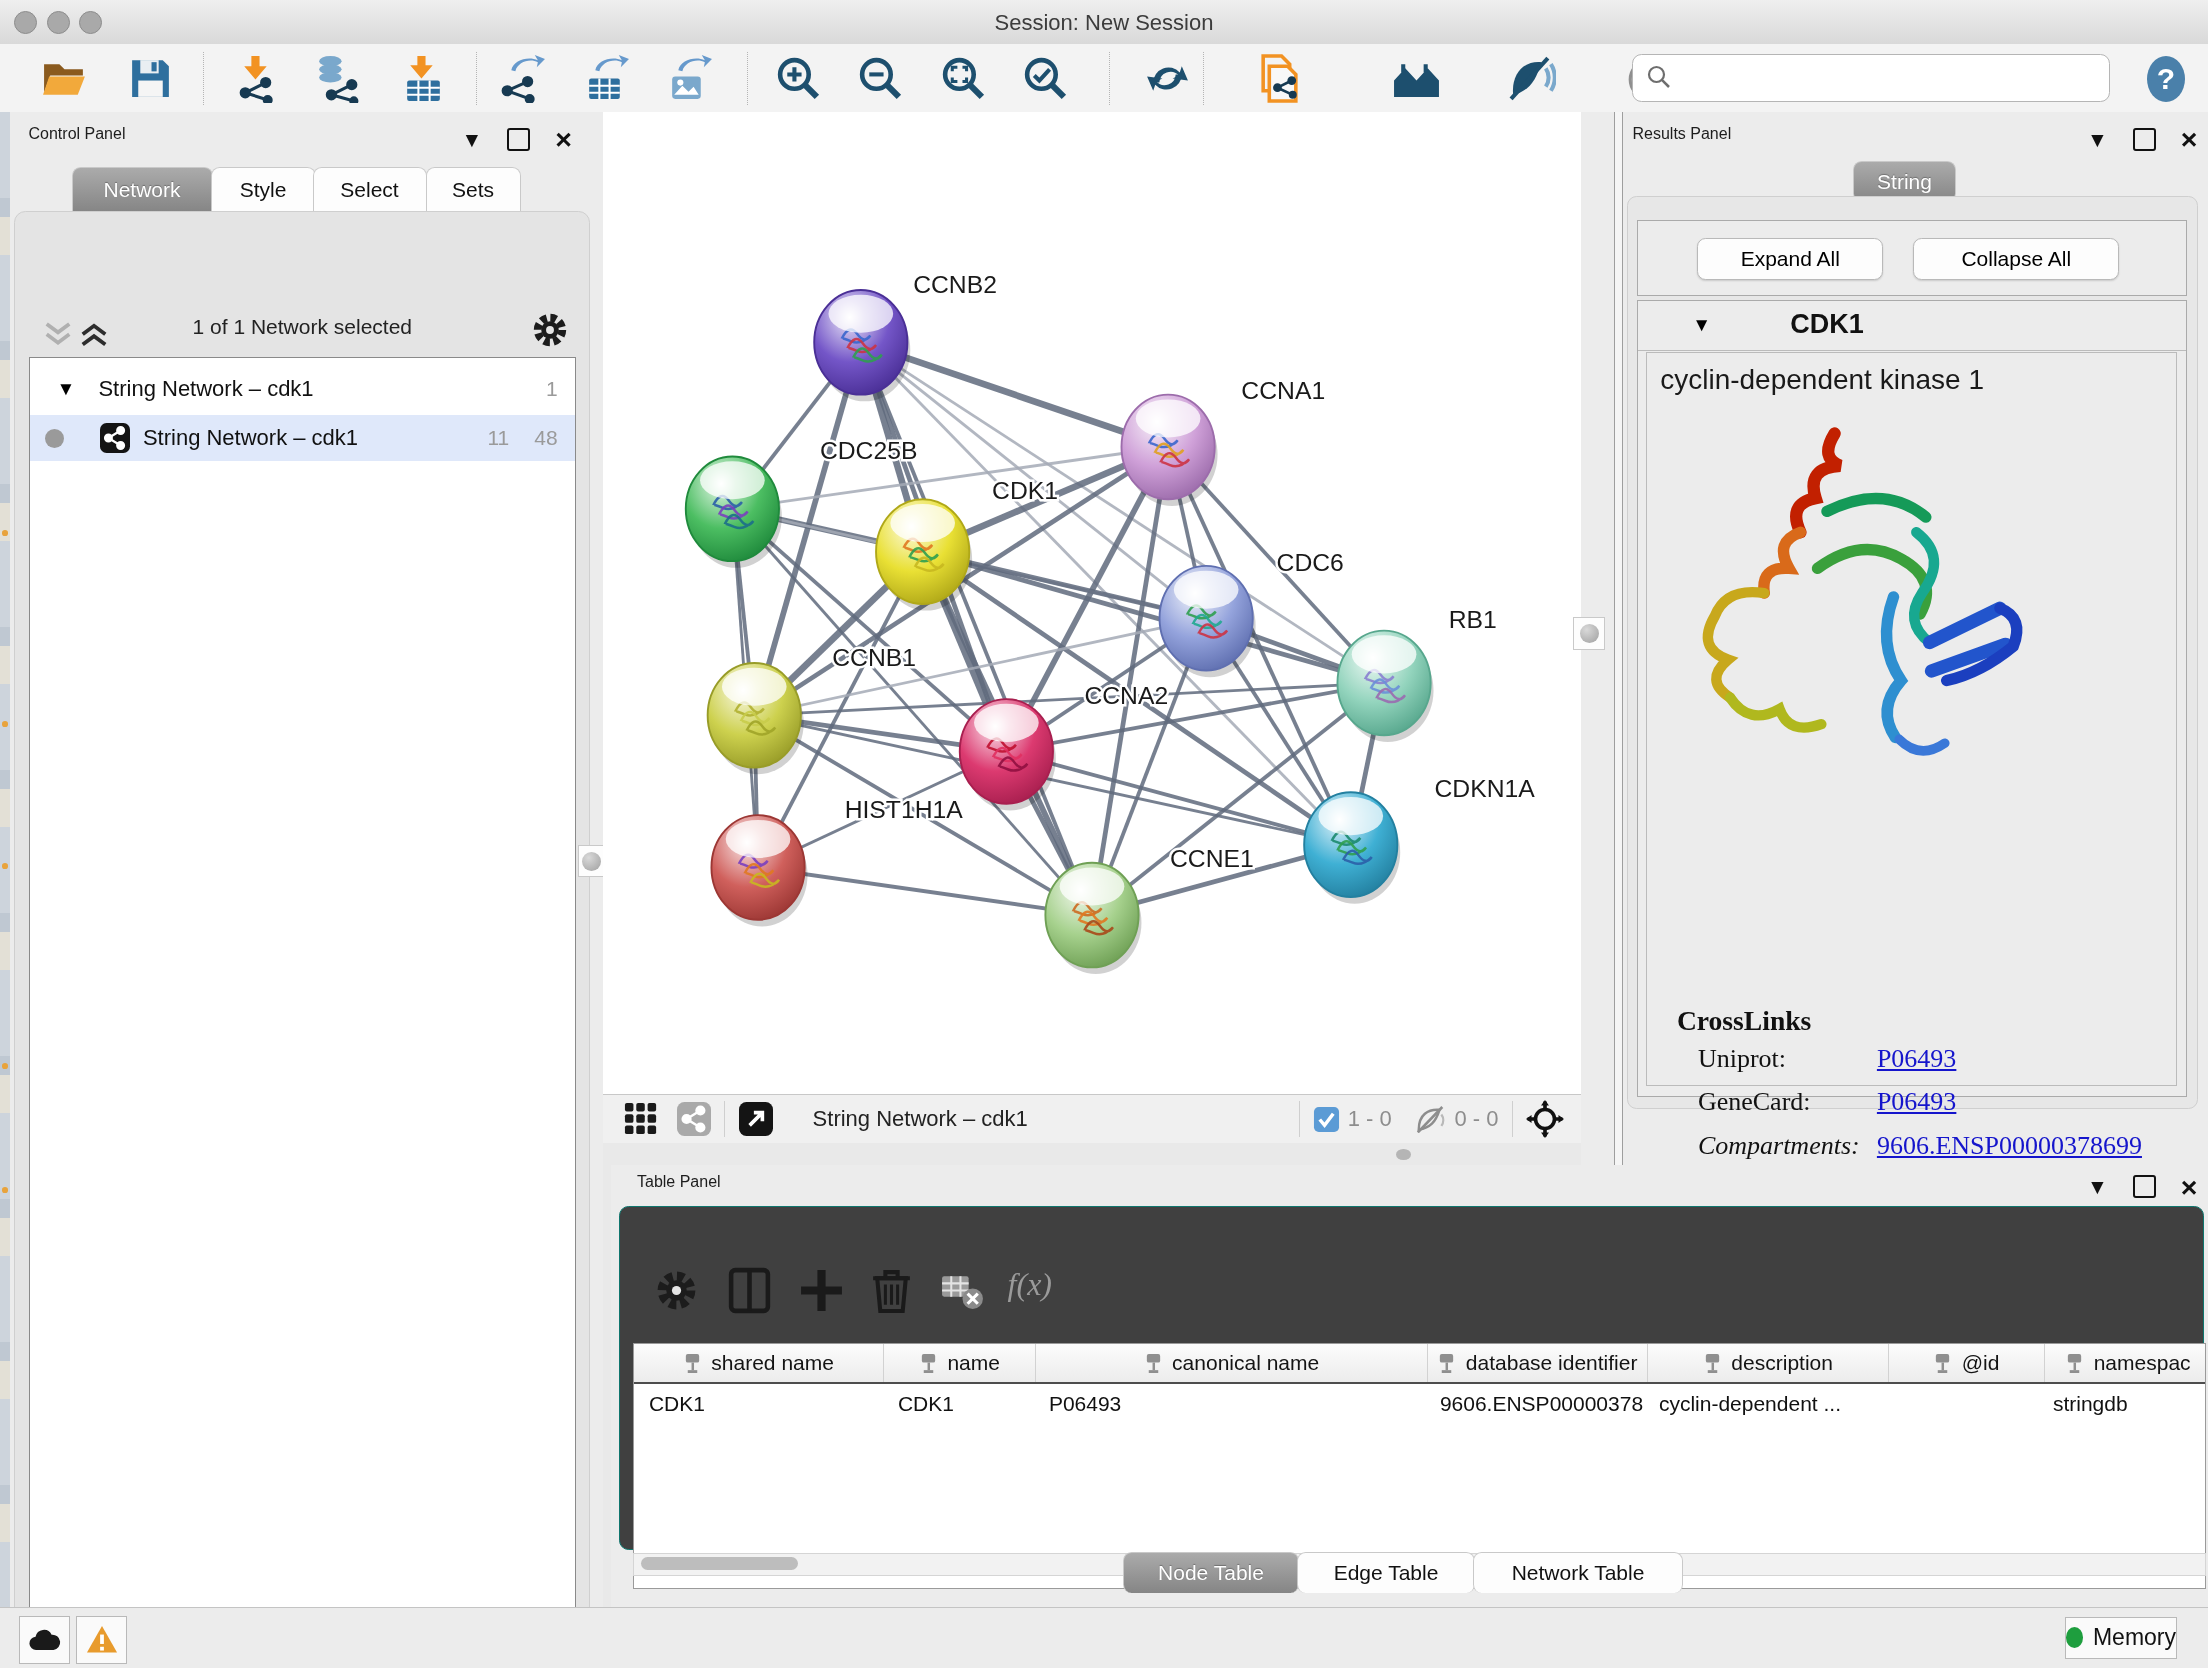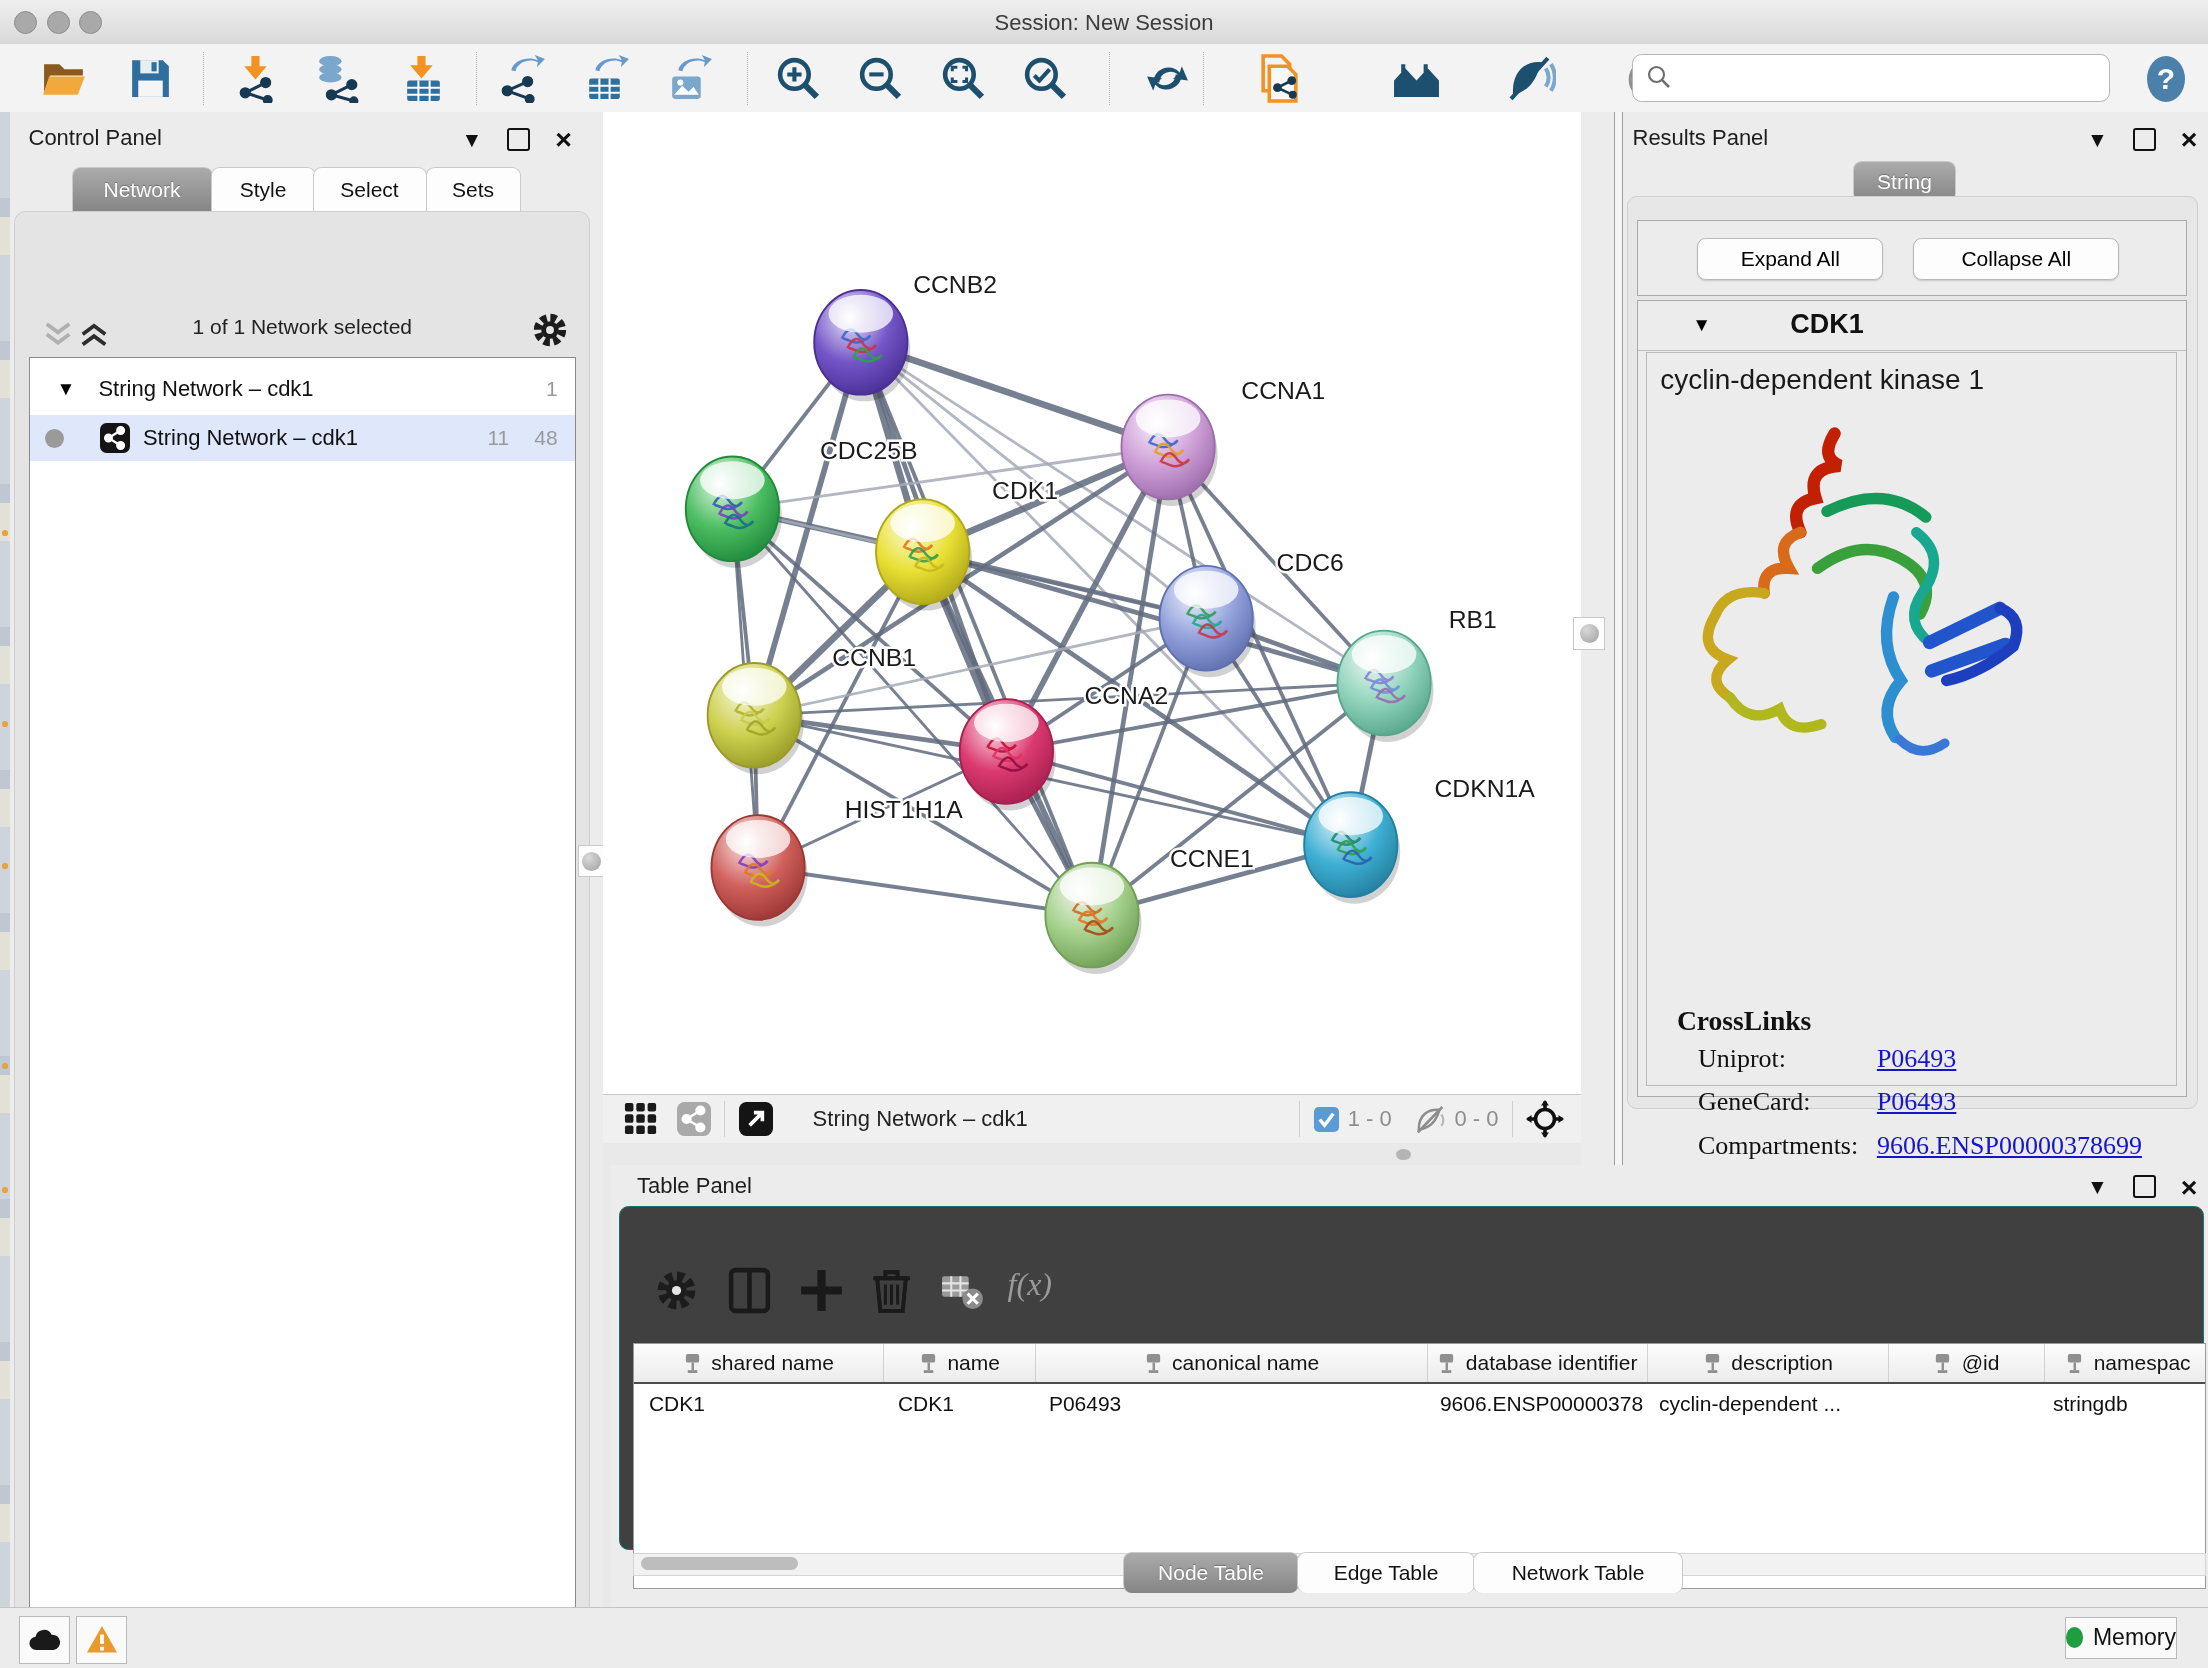--- a/index.html
+++ b/index.html
@@ -12,21 +12,21 @@
   
   #toolbar{left:0;top:44px;width:2208px;height:68px;background:#f3f3f3;border-bottom:1px solid #c0c0c0;}
   .tbi{position:absolute;top:9.5px;width:49px;height:49px;cursor:pointer;}
   .tbsep{position:absolute;top:7.6px;height:53px;width:0;border-left:1.9px dotted #b4b4b4;}
   #search-box{position:absolute;left:1632px;top:9.5px;width:476px;height:46px;background:#fff;border:1.9px solid #b5b5b5;border-radius:9.5px;}
   #search-input{position:absolute;left:53px;top:3.8px;width:409px;height:34px;border:none;outline:none;font-size:21px;background:transparent;}
   
   #leftstrip{left:0;top:112px;width:9.5px;height:1495px;background:repeating-linear-gradient(#cdd4dc 0 86px,#bfc8d2 86px 105px,#e3e0d6 105px 143px);border-right:1px solid #bbb;}
   .strip-dot{position:absolute;left:1.9px;width:5.7px;height:5.7px;border-radius:50%;background:#e8a33c;}
   
-  .panel-title{font-size:22px;color:#1d1d1d;}
+  .panel-title{font-size:16px;color:#1d1d1d;}
   .wbtns{position:absolute;display:flex;gap:25px;align-items:center;}
   .wb{font-size:21px;color:#111;cursor:pointer;line-height:1;}
   .wb.square{width:19px;height:19px;border:2.4px solid #111;border-radius:2.9px;}
   .wb.x{font-size:28.5px;font-weight:bold;}
   .tab{position:absolute;top:0;height:44px;line-height:44px;text-align:center;font-size:21px;color:#111;background:#fdfdfd;border:1px solid #c9c9c9;border-bottom:none;border-radius:8.6px 8.6px 0 0;cursor:pointer;}
   .tab.sel{background:linear-gradient(#ababab,#858585);color:#fff;text-shadow:0 -1px 1px rgba(0,0,0,.3);}
   
   #control-panel{left:9.5px;top:112px;width:593px;height:1495px;background:#ececec;}
   #cp-container{position:absolute;left:4.8px;top:99px;width:574px;height:1478px;background:#e4e4e4;border:1px solid #cfcfcf;border-radius:11.4px;}
   #cp-treebox{position:absolute;left:13.3px;top:145px;width:545px;height:1313px;background:#fff;border:1.9px solid #8a8a8a;}
@@ -626,21 +626,21 @@
               <path d="M230 190 q-18 50 8 88 q-26 30 -6 60" stroke="#2e8fd0" stroke-width="12"></path>
               <path d="M268 238 l74 -36 M270 268 l78 -28" stroke="#2255cc" stroke-width="14"></path>
               <path d="M342 202 q26 10 14 40 q-34 28 -70 36" stroke="#1b3fbf" stroke-width="12"></path>
               <path d="M236 340 q22 22 48 4" stroke="#3a78d8" stroke-width="10"></path>
             </g>
           </svg>
           <div class="serif" style="position:absolute;left:30px;top:652px;font-size:27.6px;font-weight:bold;color:#111">CrossLinks</div>
           <div id="crosslinks">
               <div class="xl-row serif" style="left: 51px; top: 691px;"><span style="display: inline-block; width: 179px; color: rgb(17, 17, 17);">Uniprot:</span><a>P06493</a></div>
               <div class="xl-row serif" style="left: 51px; top: 734px;"><span style="display: inline-block; width: 179px; color: rgb(17, 17, 17);">GeneCard:</span><a>P06493</a></div>
-              <div class="xl-row serif" style="left: 51px; top: 778px;"><span style="display: inline-block; width: 179px; color: rgb(17, 17, 17);">Compartments:</span><a>9606.ENSP00000378699</a></div>
+              <div class="xl-row serif" style="left: 51px; top: 778px;"><span style="display: inline-block; width: 179px; color: rgb(17, 17, 17); font-style: italic;">Compartments:</span><a>9606.ENSP00000378699</a></div>
               <div class="xl-row serif" style="left: 51px; top: 822px;"><span style="display: inline-block; width: 179px; color: rgb(17, 17, 17);">Tissues:</span><a>9606.ENSP00000378699</a></div>
               <div class="xl-row serif" style="left: 51px; top: 866px;"><span style="display: inline-block; width: 179px; color: rgb(17, 17, 17);">Pharos:</span><a>P06493</a></div>
             </div>
         </div>
       </div>
     </div>
   </div>
 
   <div class="abs" style="left:1396px;top:1149px;width:15px;height:11.4px;border-radius:50%;background:#b5b5b5"></div>
 

